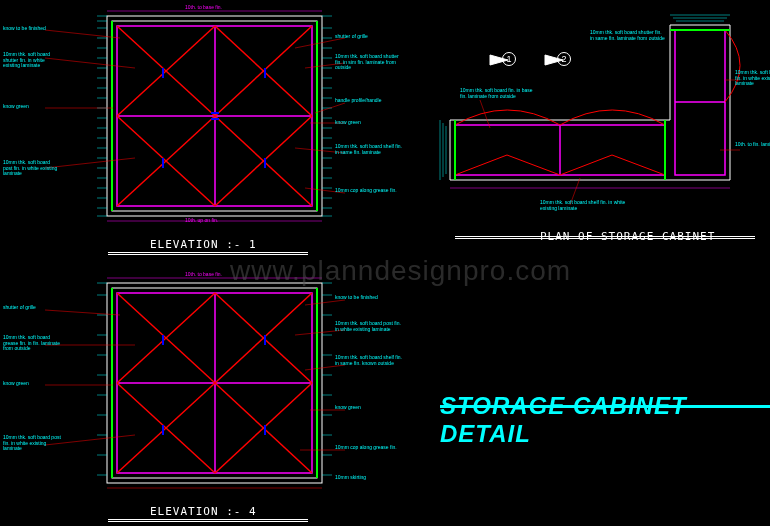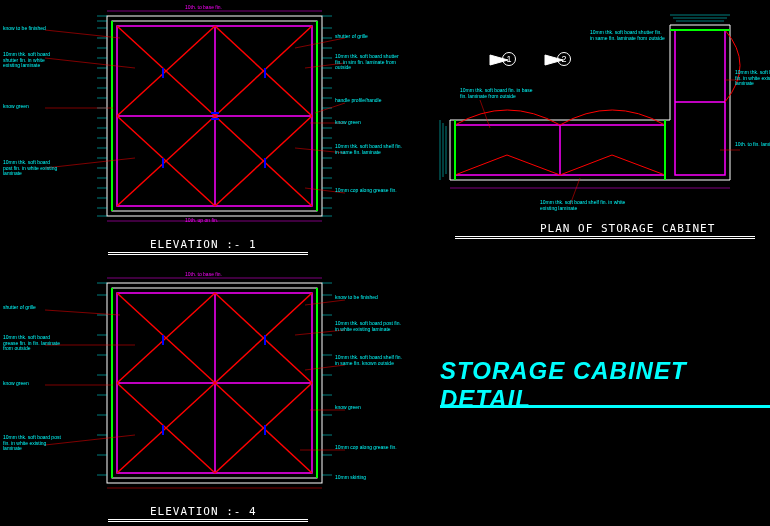--- a/index.html
+++ b/index.html
@@ -320,20 +320,21 @@
       </g>
     </svg>
     <div class="bubble" style="left:72px; top:42px;">1</div>
     <div class="bubble" style="left:127px; top:42px;">2</div>
     <div class="anno" style="left:160px; top:20px; width:75px; white-space:normal;">10mm thk. soft board shutter fin. in same fin. laminate from outside</div>
     <div class="anno" style="left:30px; top:78px; width:80px; white-space:normal;">10mm thk. soft board fin. in base fin. laminate from outside</div>
     <div class="anno" style="left:305px; top:60px; width:60px; white-space:normal;">10mm thk. soft board shelf fin. in white existing laminate</div>
     <div class="anno" style="left:305px; top:132px; width:50px; white-space:normal;">10th. to fin. laminate</div>
     <div class="anno" style="left:110px; top:190px; width:90px; white-space:normal;">10mm thk. soft board shelf fin. in white existing laminate</div>
   </div>
-  <div class="view-label" style="left:540px; top:222px;">PLAN OF STORAGE CABINET</div>
+  <div class="view-label" style="left:540px; top:230px;">PLAN OF STORAGE CABINET</div>
   <div class="label-underline" style="left:455px; top:236px; width:300px;"></div>
 
-
-  <div class="title-text" style="left:440px; top:357px;">STORAGE CABINET DETAIL</div>
+  <div class="watermark" style="left:230px; top:255px;">www.planndesignpro.com</div>
+
+  <div class="title-text" style="left:440px; top:392px;">STORAGE CABINET DETAIL</div>
   <div style="position:absolute; left:440px; top:405px; width:330px; height:3px; border-top:2px solid #00ffff; border-bottom:1px solid #00ffff;"></div>
 
 </div>
 
 </body></html>

